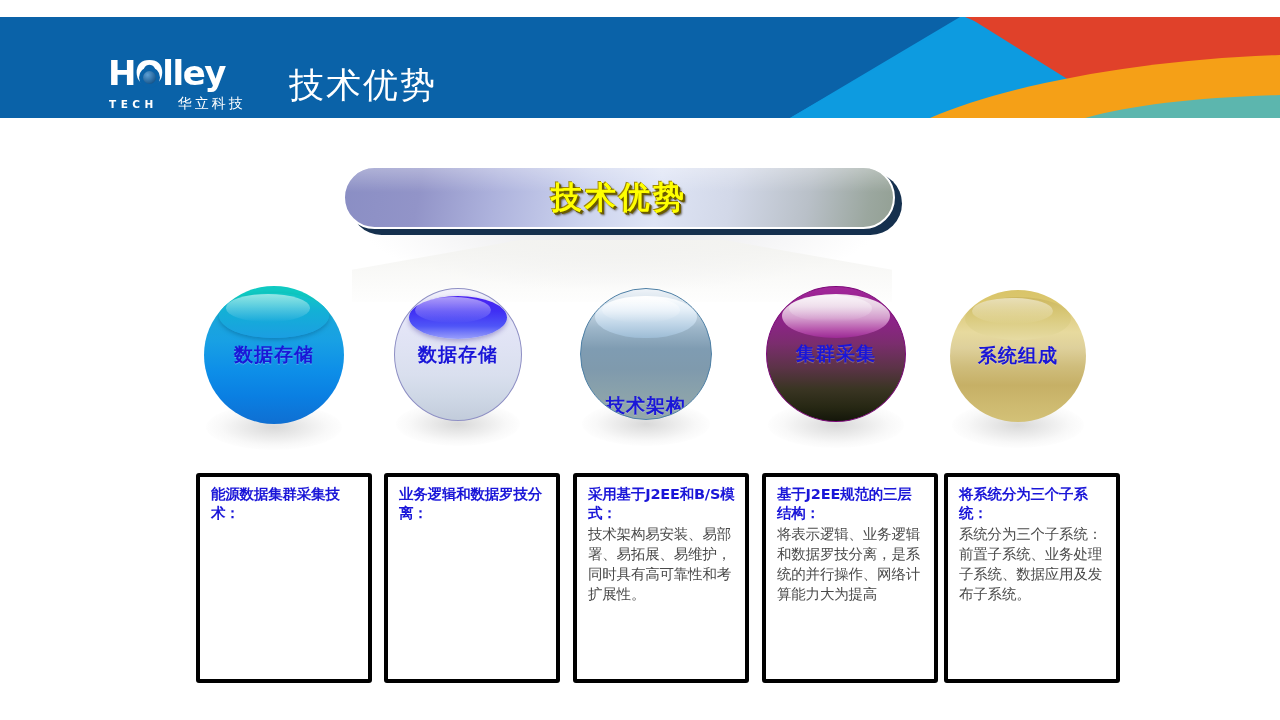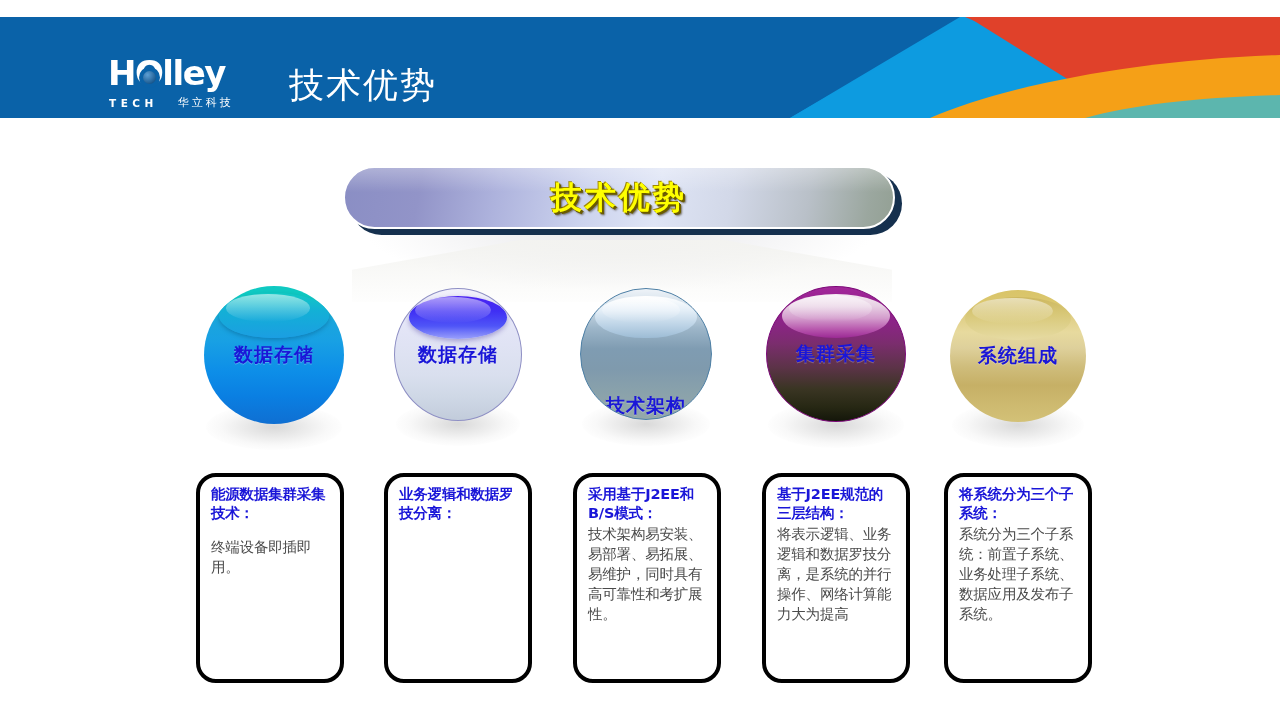--- a/index.html
+++ b/index.html
@@ -60,21 +60,21 @@
     align-items: center;
     gap: 20px;
   }
   .logo-sub-en {
     font-size: 10.5px;
     font-weight: bold;
     letter-spacing: 4.5px;
     color: #ffffff;
   }
   .logo-sub-cn {
-    font-size: 11px;
+    font-size: 14px;
     letter-spacing: 3px;
     color: #ffffff;
   }
   .header-title {
     position: absolute;
     left: 289px; top: 47px;
     font-size: 35px;
     color: #ffffff;
     letter-spacing: 2px;
     line-height: 42px;
@@ -221,25 +221,25 @@
 
   
   #sphere-4 { left: 950px; top: 290px; width: 136px; height: 132px;
     background: linear-gradient(to bottom, #d9c469 0%, #dbc76e 10%, #e1d089 22%, #e7da9e 32%, #ded09b 44%, #cfbd7c 58%, #c6b066 72%, #cdb96f 86%, #d3c177 100%); }
   #sphere-4 .sphere-cap { background: linear-gradient(to bottom, #cdb75f 0%, #d8c878 40%, #e6dba3 100%); }
 
   
   .card {
     position: absolute;
     top: 473px;
-    width: 148px;
+    width: 176px;
     height: 210px;
     background: #ffffff;
     border: 4px solid #000000;
-    border-radius: 20px;
+    border-radius: 3px;
     padding: 8px 9px 6px 11px;
     overflow: hidden;
   }
   .card-title {
     font-size: 14.5px;
     font-weight: bold;
     color: #1a16d8;
     line-height: 19px;
     letter-spacing: -0.2px;
     margin-bottom: 1px;
@@ -335,21 +335,20 @@
 
   <div class="sphere-shadow" style="left:952px;top:402px;width:132px;height:46px;"></div>
   <div class="sphere" id="sphere-4">
     <span class="sphere-cap"></span>
     <span class="sphere-gloss"></span>
     <span class="sphere-label">系统组成</span>
   </div>
 
   <div class="card spaced" id="card-0">
     <div class="card-title">能源数据集群采集技术：</div>
-    <div class="card-body">终端设备即插即用。</div>
   </div>
 
   <div class="card" id="card-1">
     <div class="card-title">业务逻辑和数据罗技分离：</div>
   </div>
 
   <div class="card" id="card-2">
     <div class="card-title">采用基于J2EE和B/S模式：</div>
     <div class="card-body">技术架构易安装、易部署、易拓展、易维护，同时具有高可靠性和考扩展性。</div>
   </div>

